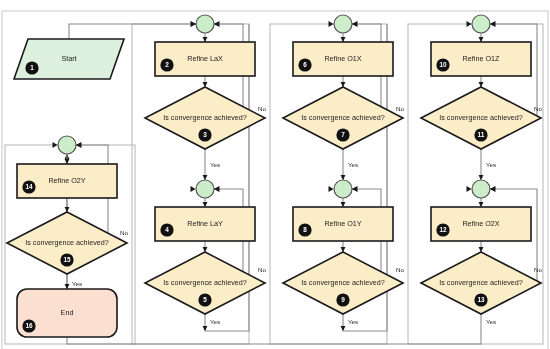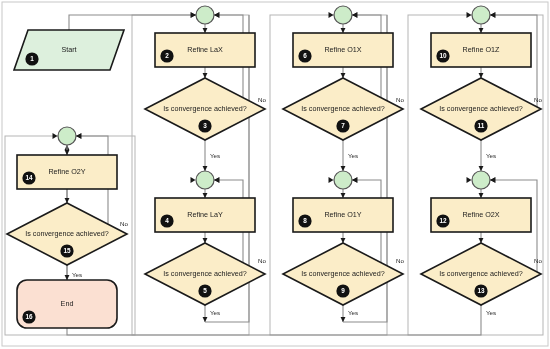--- a/index.html
+++ b/index.html
@@ -1,18 +1,18 @@
 <!DOCTYPE html>
 <html><head>
 <meta charset="utf-8">
 <style>
   html,body{margin:0;padding:0;background:#ffffff;}
   body{width:550px;height:349px;overflow:hidden;
        font-family:"Liberation Sans","DejaVu Sans",sans-serif;}
-  #stage{position:relative;width:550px;height:297px;}
+  #stage{position:relative;width:550px;height:297px;margin-top:9px;}
   svg#fc{position:absolute;left:0;top:0;width:550px;height:349px;}
   .nodeText{font-family:"Liberation Sans","DejaVu Sans",sans-serif;
             font-size:7.2px;fill:#1b1b1b;text-anchor:middle;
             dominant-baseline:middle;}
   .edgeText{font-family:"Liberation Sans","DejaVu Sans",sans-serif;
             font-size:6.2px;fill:#222222;}
   .badgeText{font-family:"Liberation Sans","DejaVu Sans",sans-serif;
              font-size:6.4px;font-weight:bold;fill:#ffffff;
              text-anchor:middle;dominant-baseline:middle;}
 </style>

